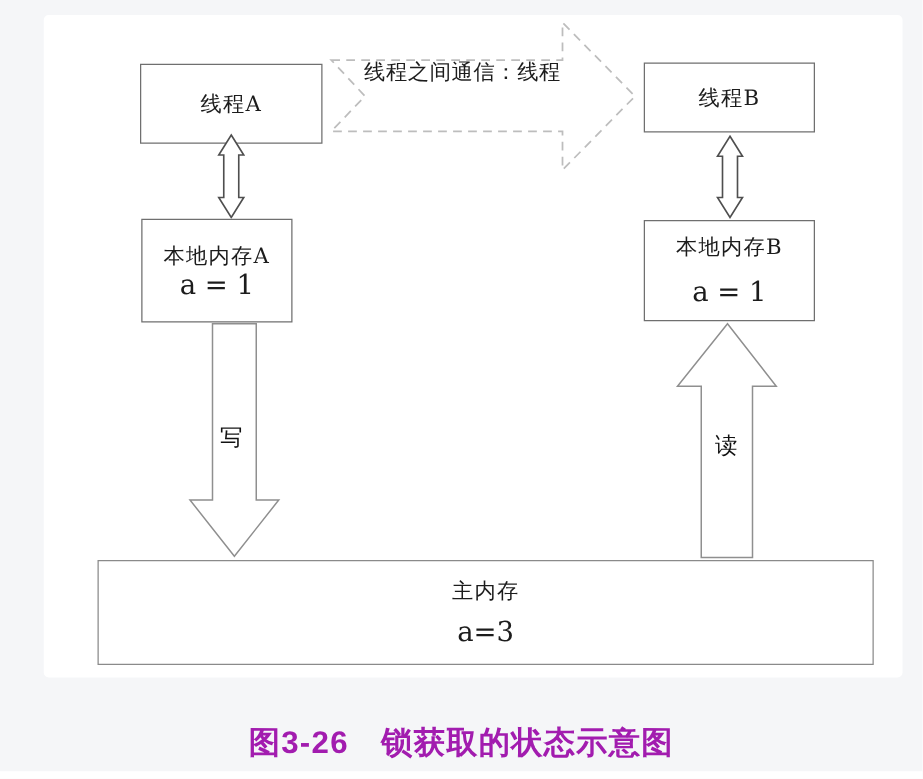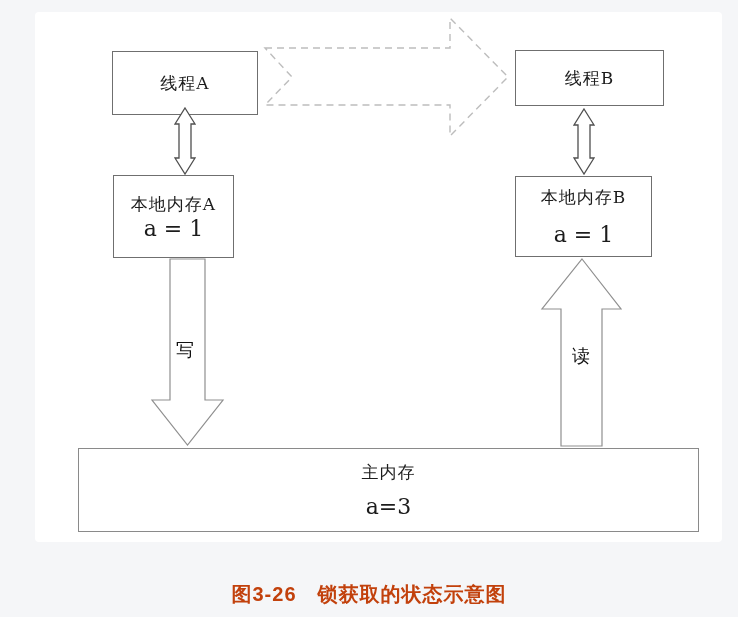--- a/index.html
+++ b/index.html
@@ -17,57 +17,58 @@
   }
   .stage { position:absolute; left:0; top:0; width:738px; height:623px; }
   .box {
     position:absolute; background:#ffffff; border:1px solid #6f6f6f;
     display:flex; align-items:center; justify-content:center;
     font-size:17px; letter-spacing:1px;
   }
   .box.col { flex-direction:column; }
   .box .value { font-size:22px; letter-spacing:0; }
   .box-thread-a { left:112px; top:51px;  width:146px; height:64px; }
-  .box-thread-b { left:515px; top:50px;  width:149px; height:56px; }
+  .box-thread-b { left:515px; top:50px;  width:137px; height:56px; }
   .box-local-a  { left:113px; top:175px; width:121px; height:83px; gap:0; }
   .box-local-b  { left:515px; top:176px; width:137px; height:81px; gap:13px;justify-content:center; }
   .box-main     { left:78px;  top:448px; width:621px; height:84px; gap:10px; border-color:#8a8a8a; }
   .svg-abs { position:absolute; overflow:visible; }
   .comm-text {
     position:absolute; left:268px; top:45px; width:204px;
     text-align:center; font-size:17px; line-height:27px; letter-spacing:0.5px;
   }
   .flow-label {
     position:absolute; width:30px; text-align:center;
     font-size:18px; color:#111111;
   }
   .label-write { left:170px; top:338px; }
   .label-read  { left:566px; top:344px; }
   .caption {
     position:absolute; left:0; top:582px; width:738px;
     text-align:center; font-family:"Liberation Sans", sans-serif;
-    font-weight:bold; font-size:20px; line-height:24px; color:#c2410c;
+    font-weight:bold; font-size:25px; line-height:24px; color:#a21caf;
     letter-spacing:1px;
   }
   .bottom-strip {
     position:absolute; left:0; top:617px; width:738px; height:6px;
     background:#ffffff;
   }
 </style>
 </head>
 <body>
 
 <div class="stage">
 
   <div class="panel"></div>
 
   <svg class="svg-abs" style="left:256px; top:10px;" width="258" height="128" viewBox="0 0 258 128">
     <polygon points="9,38 194,38 194,8 252,67 194,126 194,95 9,95 36,67" fill="none" stroke="#bdbdbd" stroke-width="1.4" stroke-dasharray="7 5"></polygon>
   </svg>
   <div class="comm-text">
+    <div>线程之间通信：线程</div>
   </div>
 
   <div class="box box-thread-a">
     <span>线程A</span>
   </div>
   <div class="box box-thread-b">
     <span>线程B</span>
   </div>
 
   <svg class="svg-abs" style="left:170px; top:107px;" width="30" height="68" viewBox="0 0 30 68">

